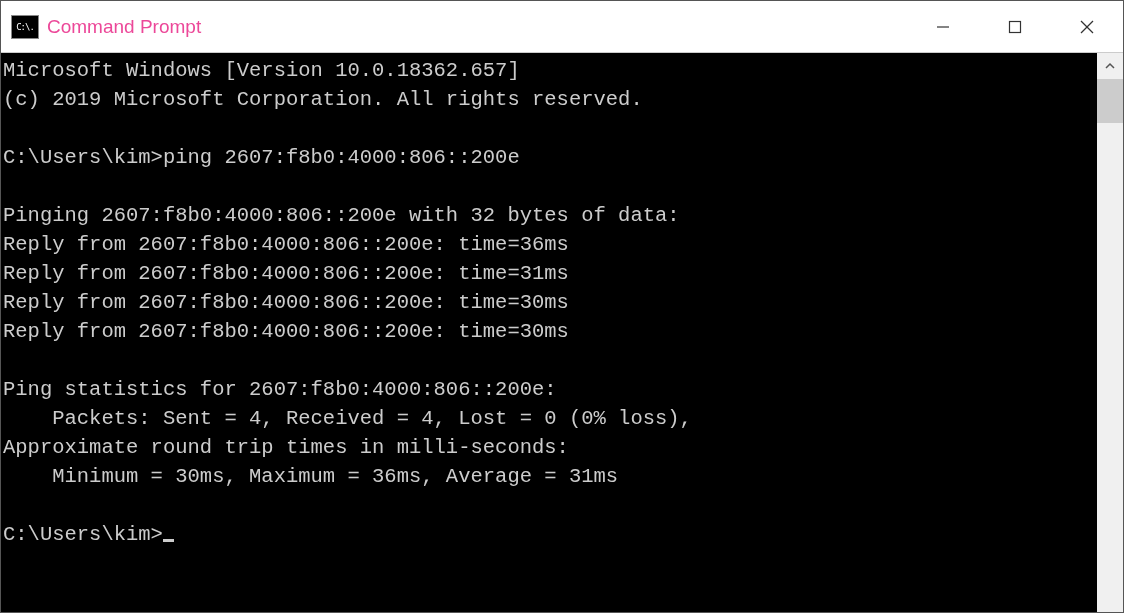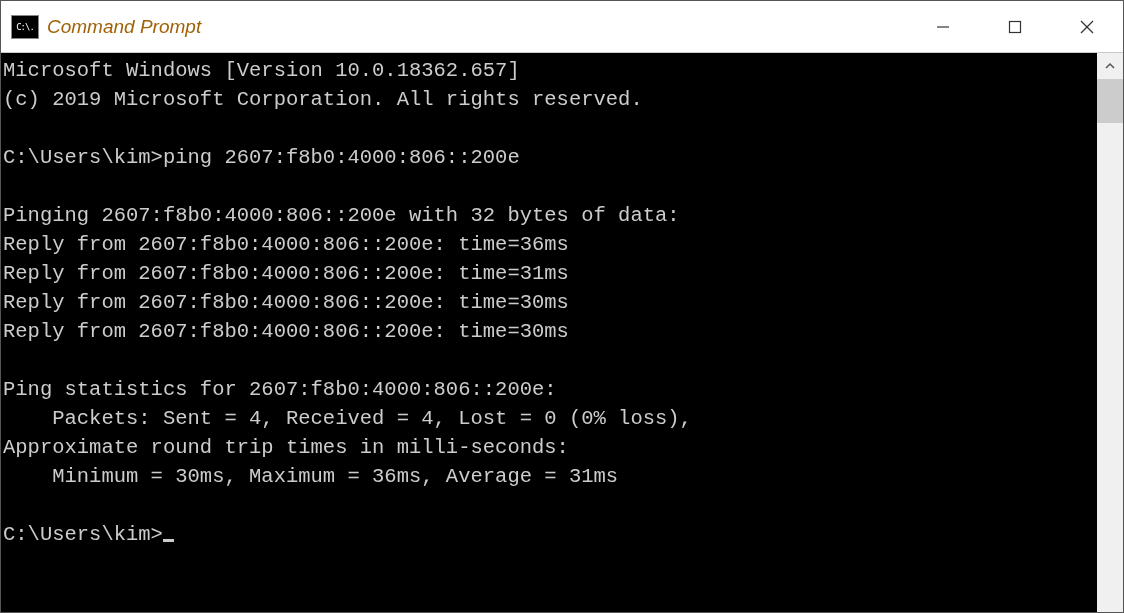--- a/index.html
+++ b/index.html
@@ -38,24 +38,23 @@
       align-items: center;
       justify-content: center;
     }
     .app-icon-inner {
       color: #fff;
       font-size: 9px;
       font-family: monospace;
       letter-spacing: -1px;
     }
     .title-text {
-      color: #a16207;
+      color: #ec4899;
       font-size: 19px;
       flex: 1;
-      font-style: italic;
     }
     .win-controls {
       display: flex;
       height: 100%;
     }
     .win-btn {
       width: 72px;
       height: 100%;
       display: flex;
       align-items: center;

